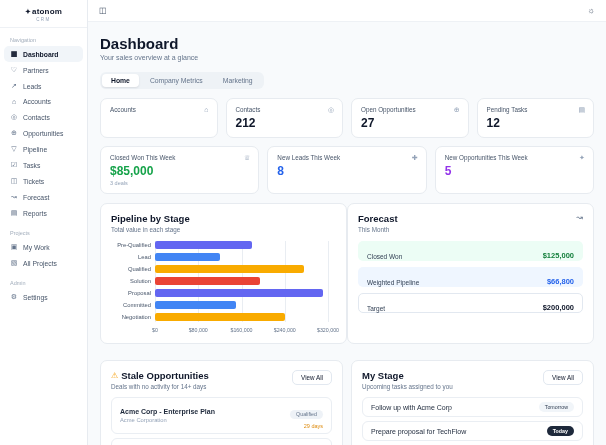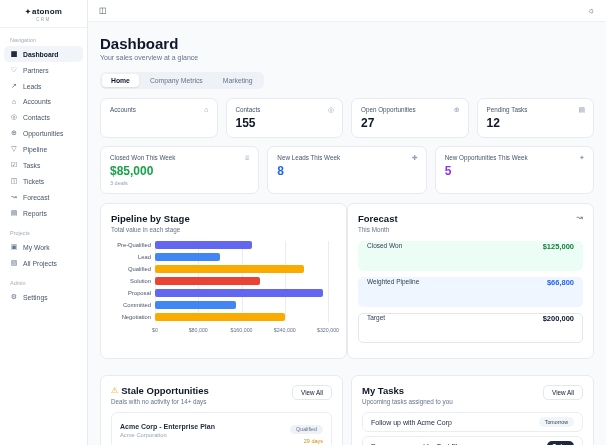--- a/index.html
+++ b/index.html
@@ -59,22 +59,22 @@
   .bar-label { width:44px; min-width:44px; text-align:right; padding-right:4px;
     font-size:5.8px; color:#475569; white-space:nowrap; }
   .bar-track { flex:1; height:8px; margin-right:8px; }
   .bar-fill { height:100%; border-radius:2px; }
   .axis-row { position:relative; height:9px; margin-left:44px; margin-right:8px; }
   .axis-tick { position:absolute; transform:translateX(-50%); font-size:5.3px; color:#64748b; white-space:nowrap; top:2px; }
   .axis-tick:nth-child(1){left:0%}.axis-tick:nth-child(2){left:25%}.axis-tick:nth-child(3){left:50%}
   .axis-tick:nth-child(4){left:75%}.axis-tick:nth-child(5){left:100%}
 
   .fc-rows { margin-top:8px; }
-  .fc-row { display:flex; justify-content:space-between; align-items:flex-start;
-    height:30px; padding:0 8px; border-radius:5px; margin-bottom:6px;
+  .fc-row { display:flex; justify-content:space-between; align-items:flex-end;
+    height:20px; padding:0 8px; border-radius:5px; margin-bottom:6px;
     font-size:6.5px; color:#334155; border:1px solid transparent; }
   .fc-val { font-weight:bold; font-size:7.5px; }
 
   .bottom-row { display:grid; grid-template-columns:1fr 1fr; gap:8px; }
   .warn-ico { font-size:8px; color:#f59e0b; margin-right:3px; }
   .title-line { display:flex; align-items:center; }
   .view-all { font-size:6.3px; color:#0f172a; background:#fff; border:1px solid #e2e8f0;
     border-radius:5px; padding:3px 8px; cursor:pointer; }
   .list { margin-top:7px; }
   .list-item { display:flex; justify-content:space-between; align-items:center;
@@ -182,21 +182,21 @@
         <div class="tab">Marketing</div>
       </div>
 
       <div class="stat-row">
         <div class="card stat-card">
           <div class="stat-label">Accounts</div>
           <span class="stat-ico">⌂</span>
         </div>
         <div class="card stat-card">
           <div class="stat-label">Contacts</div>
-          <div class="stat-value">155</div>
+          <div class="stat-value">212</div>
           <span class="stat-ico">◎</span>
         </div>
         <div class="card stat-card">
           <div class="stat-label">Open Opportunities</div>
           <div class="stat-value">27</div>
           <span class="stat-ico">⊕</span>
         </div>
         <div class="card stat-card">
           <div class="stat-label">Pending Tasks</div>
           <div class="stat-value">12</div>
@@ -340,21 +340,21 @@
                 </div>
               <div class="li-right"><span class="stage-pill">Proposal</span></div>
             </div>
 
           </div>
         </div>
 
         <div class="card panel">
           <div class="panel-head">
             <div>
-              <div class="card-title">My Tasks</div>
+              <div class="card-title">My Stage</div>
               <div class="card-sub">Upcoming tasks assigned to you</div>
             </div>
             <button class="view-all">View All</button>
           </div>
           <div class="list">
             <div class="list-item">
                 <span class="task-title">Follow up with Acme Corp</span>
                 <span class="due-pill light" id="task-badge-0">Tomorrow</span>
               </div>
             <div class="list-item">

